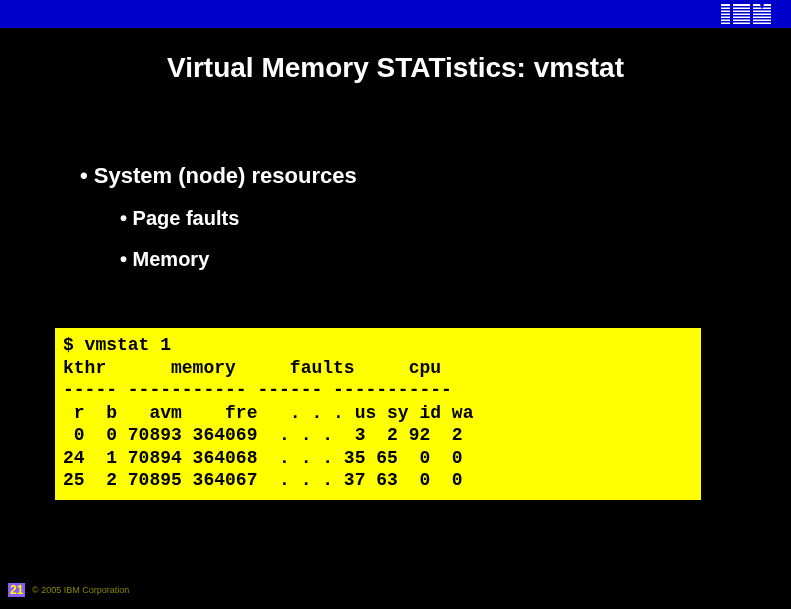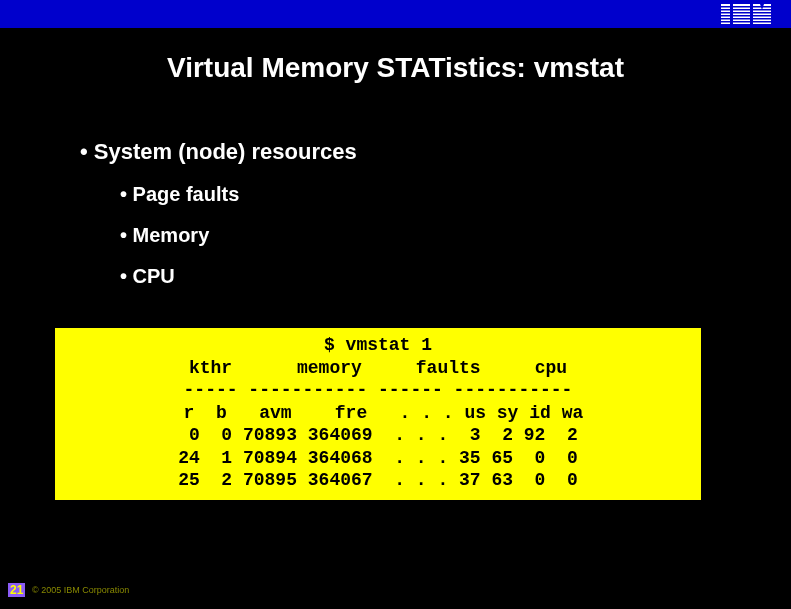--- a/index.html
+++ b/index.html
@@ -34,21 +34,21 @@
     margin-bottom: 20px;
   }
   .content {
     padding: 0 40px;
   }
   .bullet1 {
     color: #ffffff;
     font-size: 22px;
     font-weight: bold;
     margin-left: 40px;
-    margin-top: 55px;
+    margin-top: 79px;
     margin-bottom: 18px;
   }
   .bullet2 {
     color: #ffffff;
     font-size: 20px;
     font-weight: bold;
     margin-left: 80px;
     margin-bottom: 18px;
   }
   .term {
@@ -57,21 +57,20 @@
     top: 328px;
     width: 630px;
     background: #ffff00;
     color: #000000;
     font-family: "Courier New", monospace;
     font-size: 18px;
     font-weight: bold;
     padding: 6px 8px 8px 8px;
     line-height: 1.25;
     white-space: pre;
-    text-align: center;
   }
   .footer {
     position: absolute;
     bottom: 8px;
     left: 0;
     width: 100%;
   }
   .pageno {
     position: absolute;
     left: 8px;
@@ -110,21 +109,20 @@
     </g>
   </svg>
 </div>
 
 <div class="title">Virtual Memory STATistics: vmstat</div>
 
 <div class="content">
   <div class="bullet1">• System (node) resources</div>
   <div class="bullet2">• Page faults</div>
   <div class="bullet2">• Memory</div>
-  <div class="bullet2">• CPU</div>
 </div>
 
 <div class="term"><span>$ vmstat 1</span>
 <span>kthr      memory     faults     cpu</span>
 <span>----- ----------- ------ -----------</span>
 <span> r  b   avm    fre   . . . us sy id wa</span>
 <span> 0  0 70893 364069  . . .  3  2 92  2</span>
 <span>24  1 70894 364068  . . . 35 65  0  0</span>
 <span>25  2 70895 364067  . . . 37 63  0  0</span></div>
 

